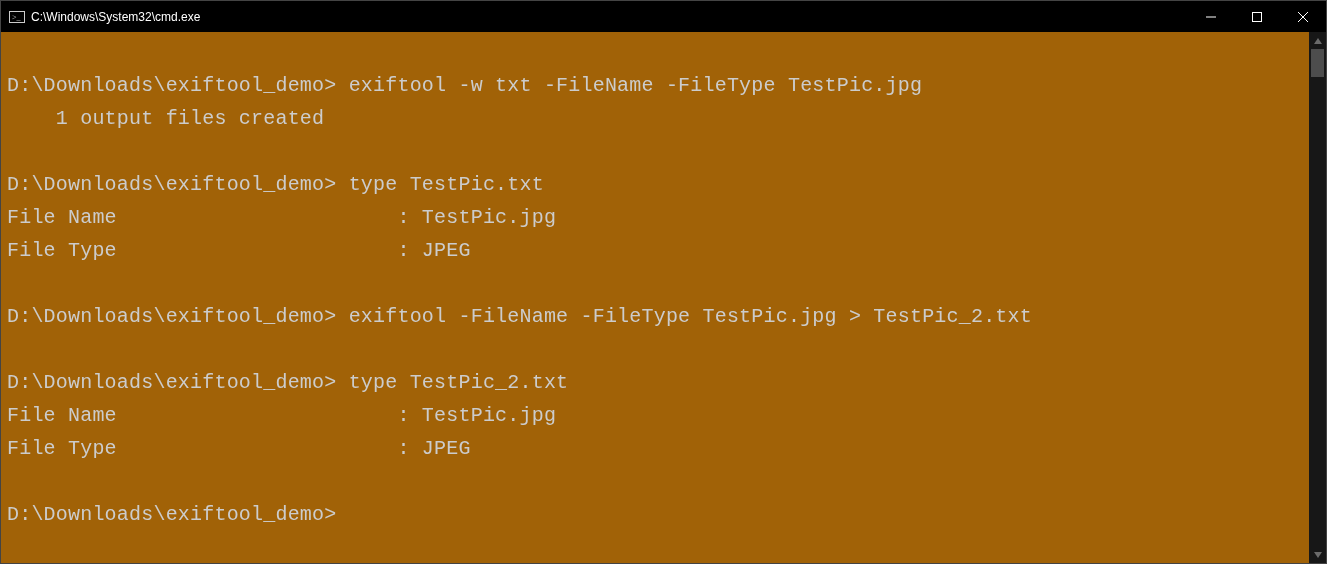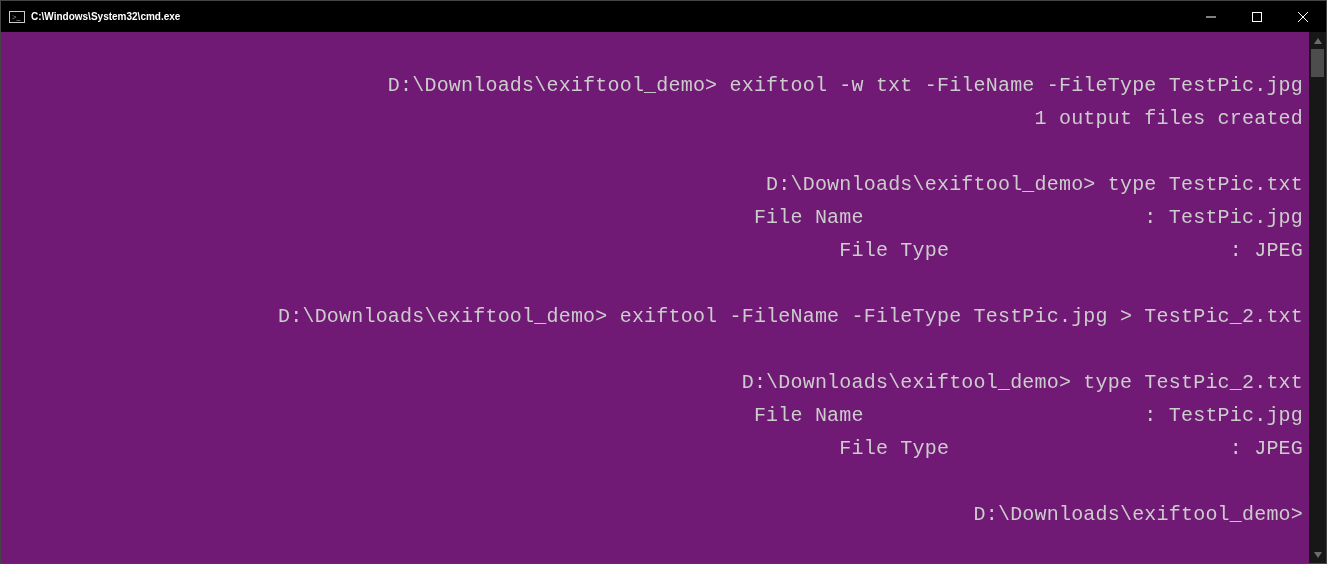--- a/index.html
+++ b/index.html
@@ -1,23 +1,23 @@
 <!DOCTYPE html>
 <html><head>
 <meta charset="utf-8">
 <style>
   * { margin: 0; padding: 0; box-sizing: border-box; }
   html, body { width: 1327px; height: 564px; overflow: hidden; font-family: "Segoe UI", Tahoma, sans-serif; background: #000; }
   .window { width: 1327px; height: 564px; display: flex; flex-direction: column; background: #000; border: 1px solid #444; }
   .titlebar { height: 31px; background: #000; display: flex; align-items: center; color: #fff; user-select: none; }
   .titlebar .icon-wrap { width: 16px; height: 16px; margin: 0 6px 0 8px; display:flex; align-items:center; justify-content:center; }
-  .titlebar .title { font-size: 10px; flex: 0 0 auto; font-weight: bold; }
+  .titlebar .title { font-size: 12px; flex: 0 0 auto; }
   .titlebar .spacer { flex: 1 1 auto; }
   .winbtn { width: 46px; height: 31px; display:flex; align-items:center; justify-content:center; color:#fff; }
-  .client { flex:1; display:flex; background:#701a75;text-align:right; }
+  .client { flex:1; display:flex; background:#a16207; }
   .terminal { flex:1; padding: 4px 6px 4px 6px; font-family: Consolas, "Courier New", monospace; font-size: 20px; line-height: 33px; color:#cccccc; white-space: pre; overflow:hidden; font-weight:400; letter-spacing:0.2px; }
   .scrollbar { width: 17px; background:#171717; position:relative; }
   .scroll-up, .scroll-down { position:absolute; left:0; width:17px; height:17px; display:flex; align-items:center; justify-content:center; color:#6b6b6b; font-size:10px; }
   .scroll-up { top:0; }
   .scroll-down { bottom:0; }
   .scroll-thumb { position:absolute; top:17px; left:2px; width:13px; height:28px; background:#4d4d4d; }
 </style>
 </head>
 <body>
 

